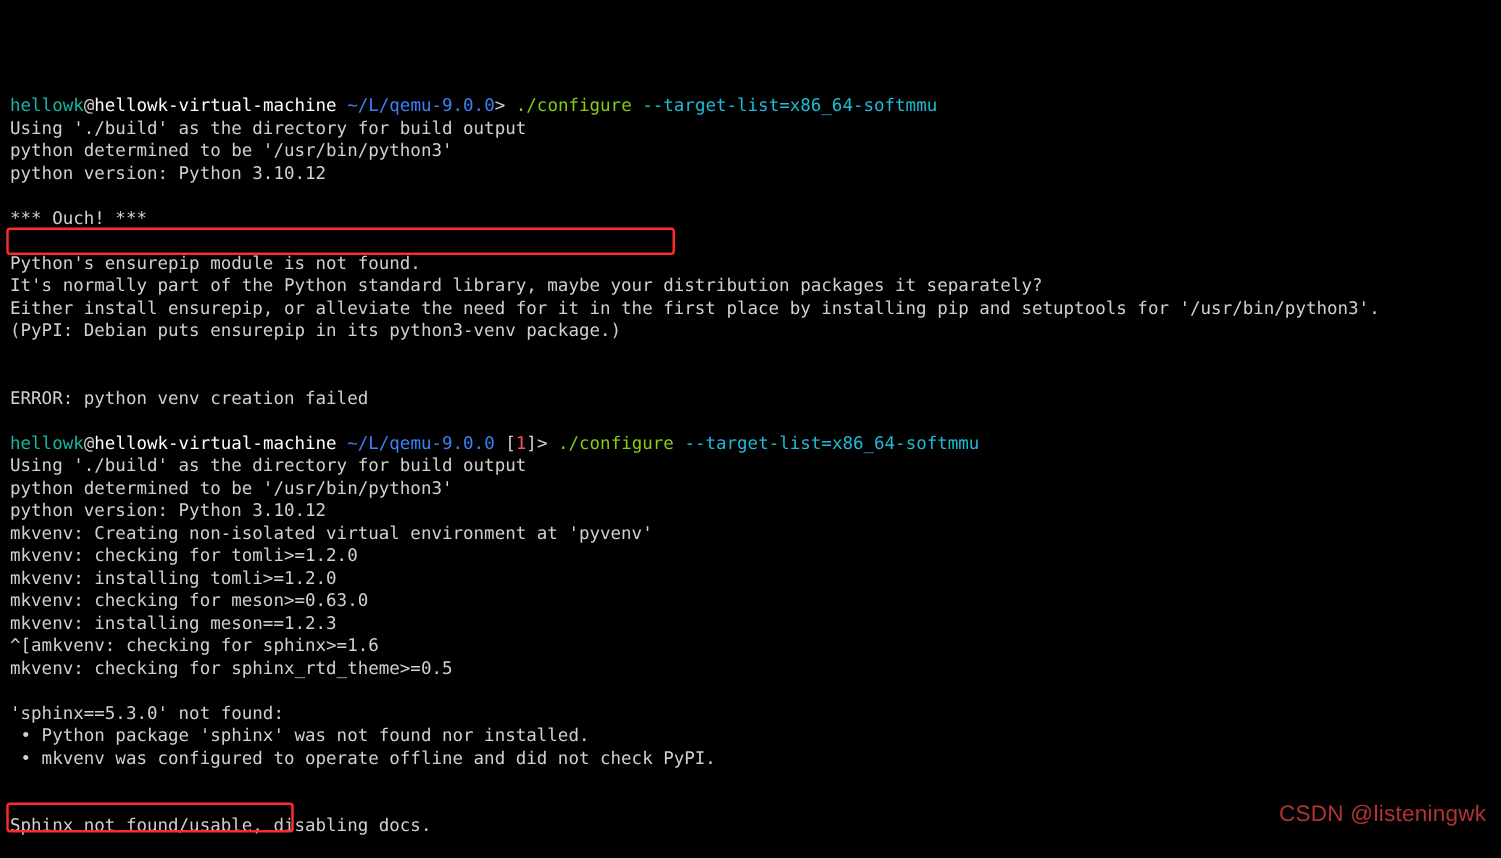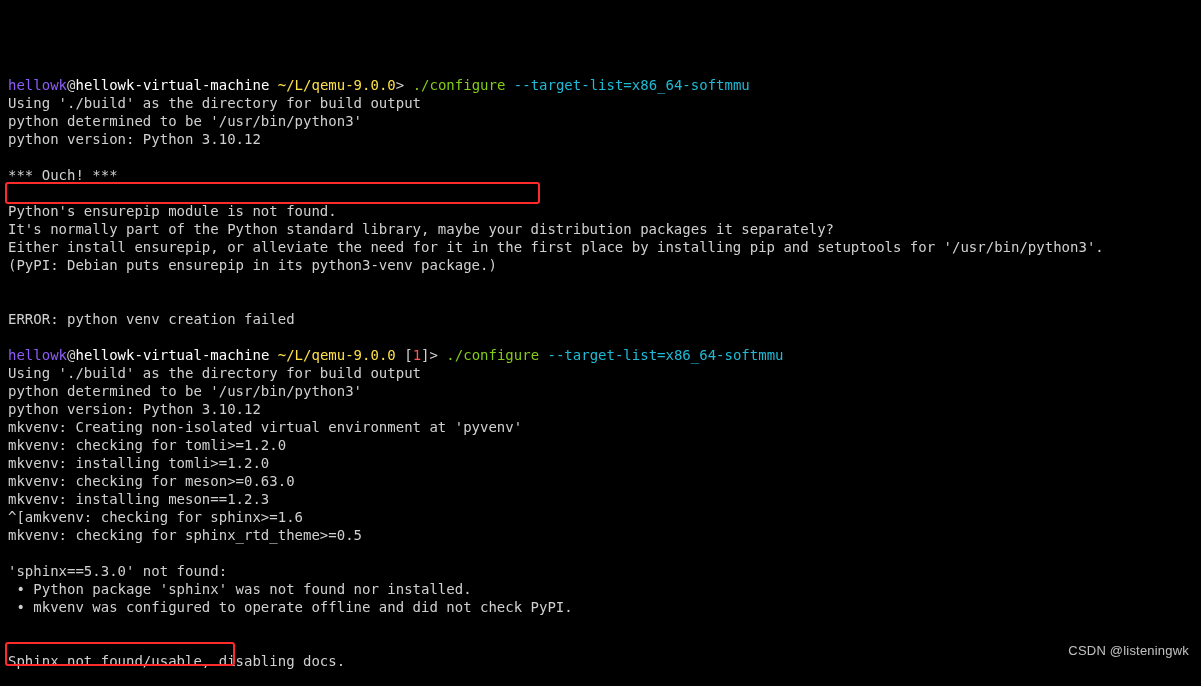--- a/index.html
+++ b/index.html
@@ -9,43 +9,43 @@
     font-size: 14px;
     line-height: 18px;
     color: #d0d0d0;
     width: 1201px;
     height: 686px;
     overflow: hidden;
     padding: 4px 8px;
     position: relative;
     white-space: pre;
   }
-  .user   { color: #8b5cf6; }
+  .user   { color: #14b8a6; }
   .at     { color: #d0d0d0; }
   .host   { color: #ffffff; }
-  .path   { color: #fde047; }
+  .path   { color: #3b82f6; }
   .exit   { color: #ff5555; }
   .cmd-ex { color: #84cc16; }
   .cmd-arg{ color: #1fbad6; text-align: right; }
   .out    { color: #d0d0d0; }
   .box1 {
     position:absolute;
     border:2px solid #ff2a2a;
     border-radius:3px;
     pointer-events:none;
   }
   .hintbox { top:182px; left:5px; width:535px; height:22px; }
   .ninjabox{ top:642px; left:5px; width:230px; height:24px; }
   .watermark {
     position:absolute;
     right:12px;
     bottom:26px;
-    color:#ffffff;
+    color:#ef4444;
     font-family: Arial, sans-serif;
-    font-size:13px;
+    font-size:18px;
     opacity:0.75;
     letter-spacing:0.2px;
   }
 </style>
 </head>
 <body>
 
 
 
 <div><span><span class="user">hellowk</span><span class="at">@</span><span class="host">hellowk-virtual-machine </span><span class="path">~/L/qemu-9.0.0</span><span class="out">&gt; </span><span class="cmd-ex">./configure</span><span class="cmd-arg"> --target-list=x86_64-softmmu</span></span>

